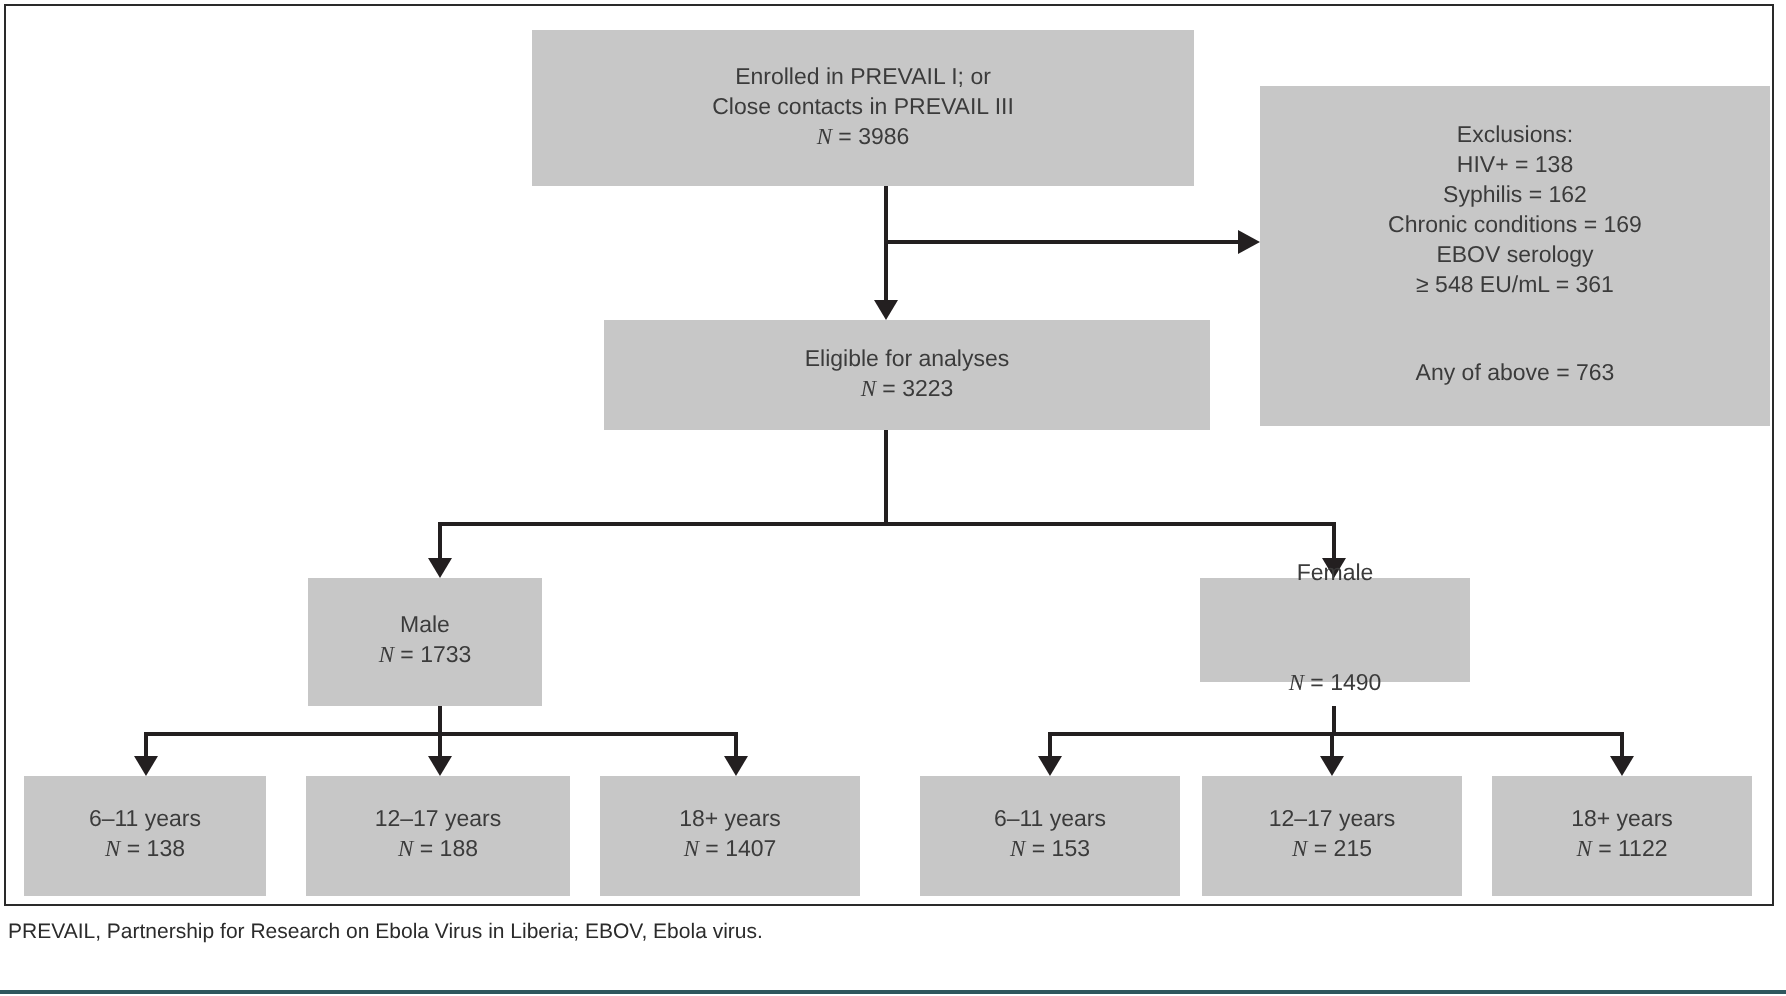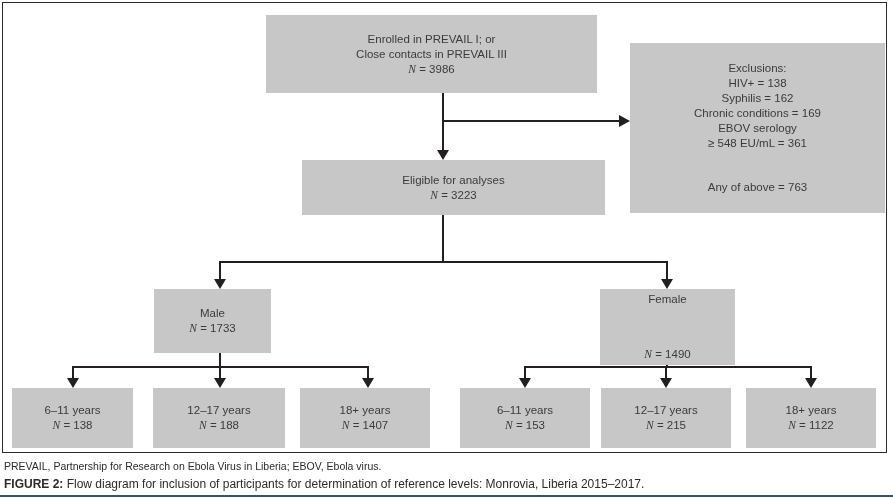--- a/index.html
+++ b/index.html
@@ -61,21 +61,21 @@
     position: absolute;
     left: 0; top: 495px;
     width: 893px; height: 2px;
     background: #2f575d;
   }
   
   .b-enrolled   { left: 266px; top: 15px;  width: 331px; height: 78px;  }
   .b-exclusions { left: 630px; top: 43px;  width: 255px; height: 170px; text-align: center; }
   .b-eligible   { left: 302px; top: 160px; width: 303px; height: 55px;  }
   .b-male       { left: 154px; top: 289px; width: 117px; height: 64px; justify-content: center;  }
-  .b-female     { left: 600px; top: 289px; width: 135px; height: 76px; gap: 40px;  }
+  .b-female     { left: 600px; top: 289px; width: 135px; height: 52px; gap: 40px;  }
   .b-m611       { left: 12px;  top: 388px; width: 121px; height: 60px;  }
   .b-m1217      { left: 153px; top: 388px; width: 132px; height: 60px;  }
   .b-m18        { left: 300px; top: 388px; width: 130px; height: 60px;  }
   .b-f611       { left: 460px; top: 388px; width: 130px; height: 60px;  }
   .b-f1217      { left: 601px; top: 388px; width: 130px; height: 60px;  }
   .b-f18        { left: 746px; top: 388px; width: 130px; height: 60px;  }
 </style>
 </head>
 <body>
 
@@ -177,19 +177,15 @@
   <div class="box b-f1217">
     <div>12–17 years</div>
     <div><span class="n-sym">N</span><span> = 215</span></div>
   </div>
   <div class="box b-f18">
     <div>18+ years</div>
     <div><span class="n-sym">N</span><span> = 1122</span></div>
   </div>
 
   <div class="footnote">PREVAIL, Partnership for Research on Ebola Virus in Liberia; EBOV, Ebola virus.</div>
-  <div class="caption">
-    <span class="cap-label">FIGURE 2:</span>
-    <span>Flow diagram for inclusion of participants for determination of reference levels: Monrovia, Liberia 2015–2017.</span>
-  </div>
   <div class="bottom-rule"></div>
 
 </div>
 
 </body></html>

